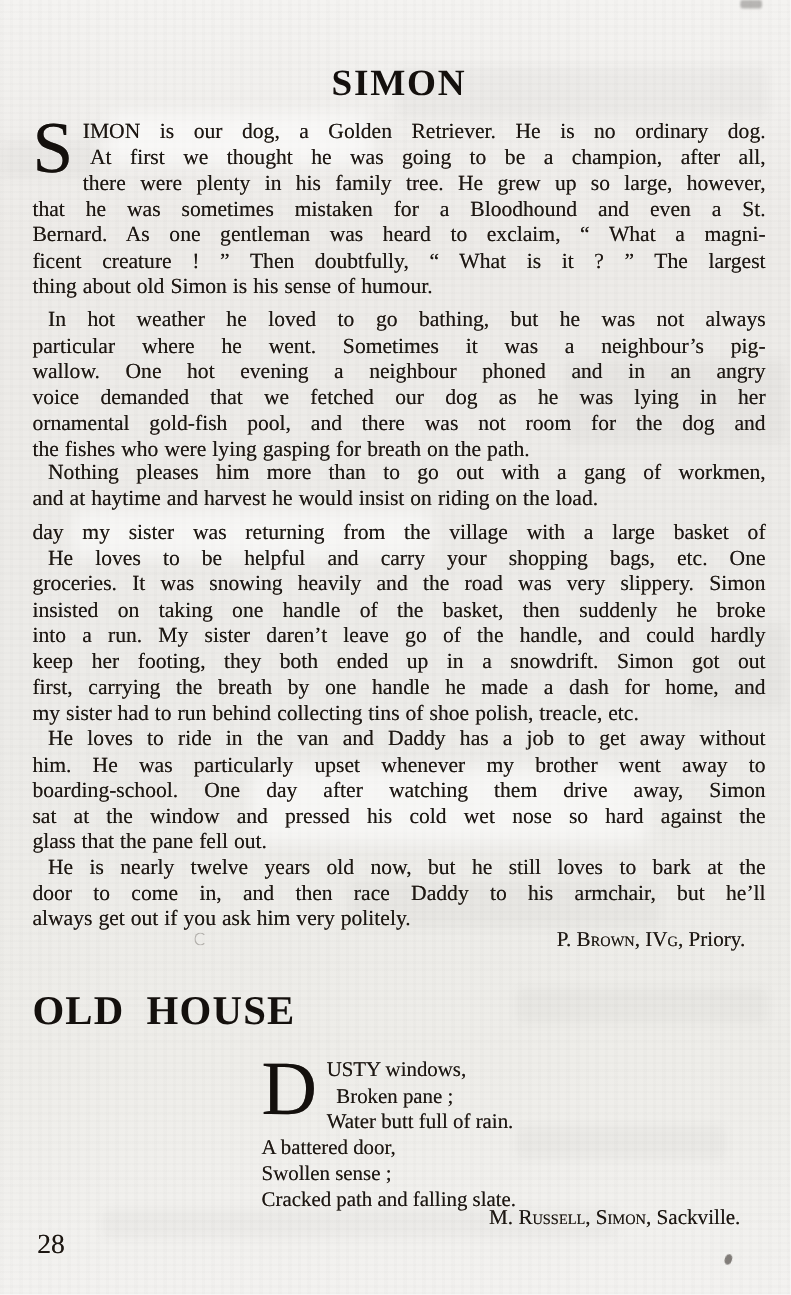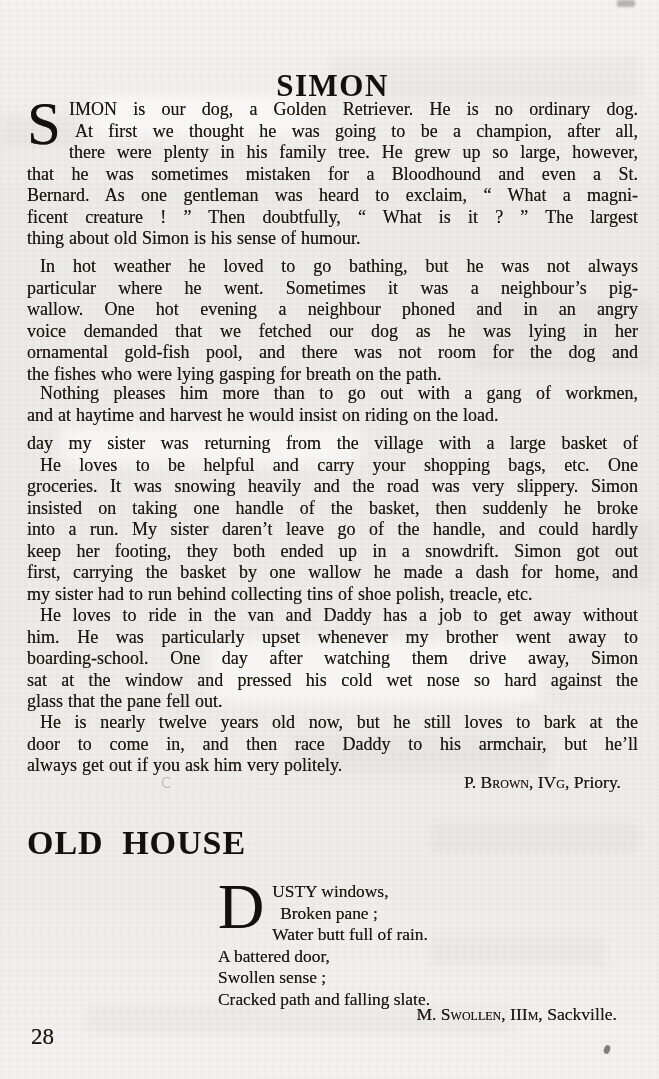--- a/index.html
+++ b/index.html
@@ -18,21 +18,21 @@
     position: absolute; inset: 0;
     background:
       repeating-linear-gradient(0deg, rgba(0,0,0,0.012) 0 2px, transparent 2px 6px),
       repeating-linear-gradient(90deg, rgba(0,0,0,0.010) 0 3px, transparent 3px 8px);
     pointer-events: none;
   }
   .content {
     position: absolute; left: 27px; top: 0; width: 611px; height: 100%;
   }
   .story-title {
-    position: absolute; top: 52px; left: 0; right: 0; margin: 17px;
+    position: absolute; top: 52px; left: 0; right: 0; margin: 0;
     text-align: center; font-size: 31px; line-height: 33px;
     font-weight: bold; letter-spacing: 1.5px; color: #14100d;
   }
   .para { position: absolute; left: 0; right: 0; }
   .p0 { top: 99px; }
   .p1 { top: 256px; }
   .p2 { top: 383px; }
   .p3 { top: 433px; }
   .p4 { top: 605px; }
   .p5 { top: 712px; }
@@ -141,21 +141,21 @@
           <div class="pline indent">Nothing pleases him more than to go out with a gang of workmen,</div>
           <div class="pline lastline">and at haytime and harvest he would insist on riding on the load.</div>
         </div>
         <div class="para p3">
           <div class="pline">day my sister was returning from the village with a large basket of</div>
           <div class="pline indent">He loves to be helpful and carry your shopping bags, etc. One</div>
           <div class="pline">groceries. It was snowing heavily and the road was very slippery. Simon</div>
           <div class="pline">insisted on taking one handle of the basket, then suddenly he broke</div>
           <div class="pline">into a run. My sister daren’t leave go of the handle, and could hardly</div>
           <div class="pline">keep her footing, they both ended up in a snowdrift. Simon got out</div>
-          <div class="pline">first, carrying the basket by one wallow he made a dash for home, and</div>
+          <div class="pline">first, carrying the breath by one handle he made a dash for home, and</div>
           <div class="pline lastline">my sister had to run behind collecting tins of shoe polish, treacle, etc.</div>
         </div>
         <div class="para p4">
           <div class="pline indent">He loves to ride in the van and Daddy has a job to get away without</div>
           <div class="pline">him. He was particularly upset whenever my brother went away to</div>
           <div class="pline">boarding-school. One day after watching them drive away, Simon</div>
           <div class="pline">sat at the window and pressed his cold wet nose so hard against the</div>
           <div class="pline lastline">glass that the pane fell out.</div>
         </div>
         <div class="para p5">
@@ -176,20 +176,20 @@
         <span class="dropcap">D</span>
         <div class="vline">USTY windows,</div>
         <div class="vline indent2">Broken pane ;</div>
         <div class="vline">Water butt full of rain.</div>
         <div class="vline">A battered door,</div>
         <div class="vline">Swollen sense ;</div>
         <div class="vline">Cracked path and falling slate.</div>
       </div>
 
     <div class="sig poem-sig">
-      <span class="sc">M. Swollen, IIIm,</span>
+      <span class="sc">M. Russell, Simon,</span>
       <span>Sackville.</span>
     </div>
 
     <div class="page-num">28</div>
 
   </div>
 </div>
 
 </body></html>

